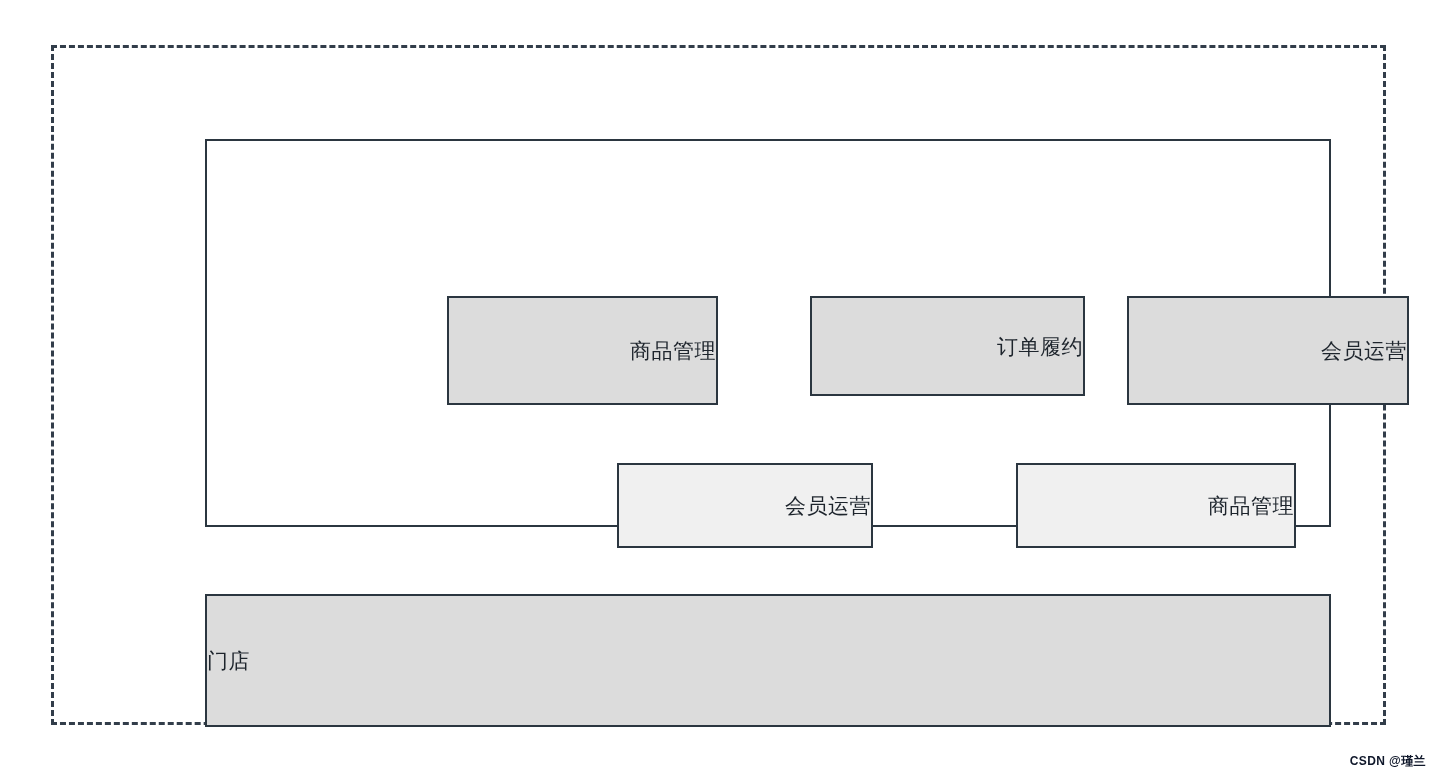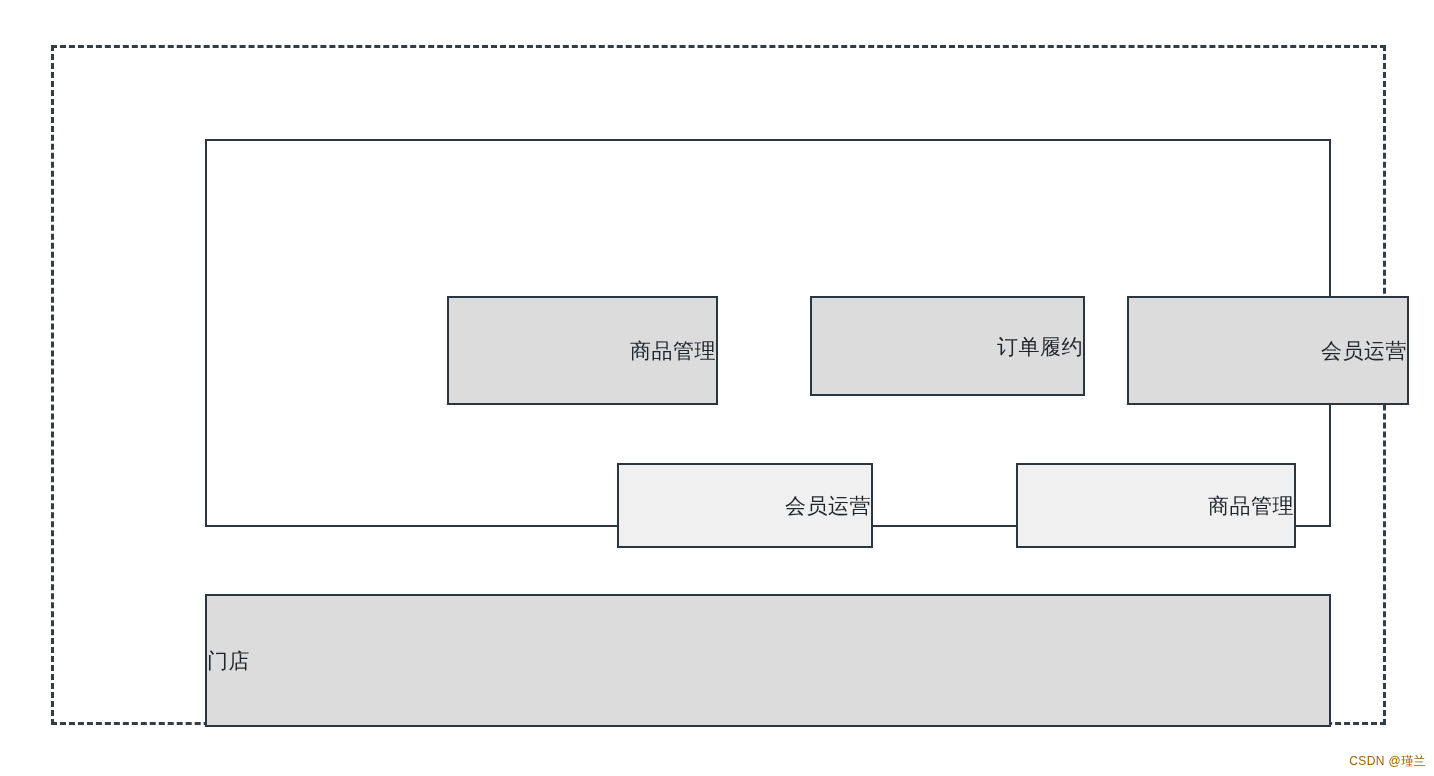--- a/index.html
+++ b/index.html
@@ -85,24 +85,25 @@
     letter-spacing: 0.5px;
     white-space: nowrap;
   }
 
   
   #watermark {
     position: absolute;
     right: 8px;
     bottom: 6px;
     font-size: 12px;
-    color: #a16207;
+    color: #0f172a;
     letter-spacing: 0.4px;
     white-space: nowrap;
     user-select: none;
+    font-weight: bold;
   }
 </style>
 </head>
 <body>
 
 <div id="outer-frame">
 
   <div id="capability-layer">
 
     <div class="node shade-dark" id="node-product">

